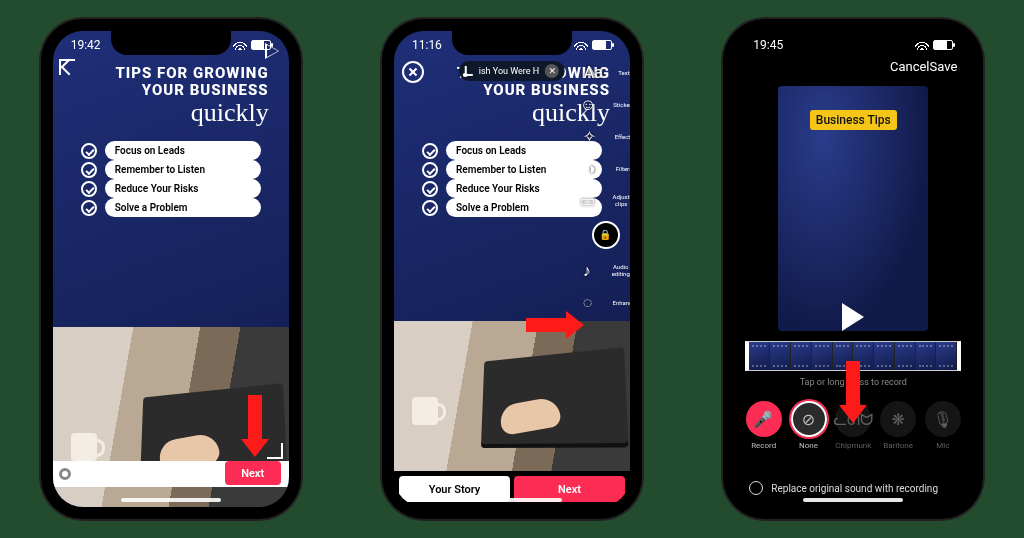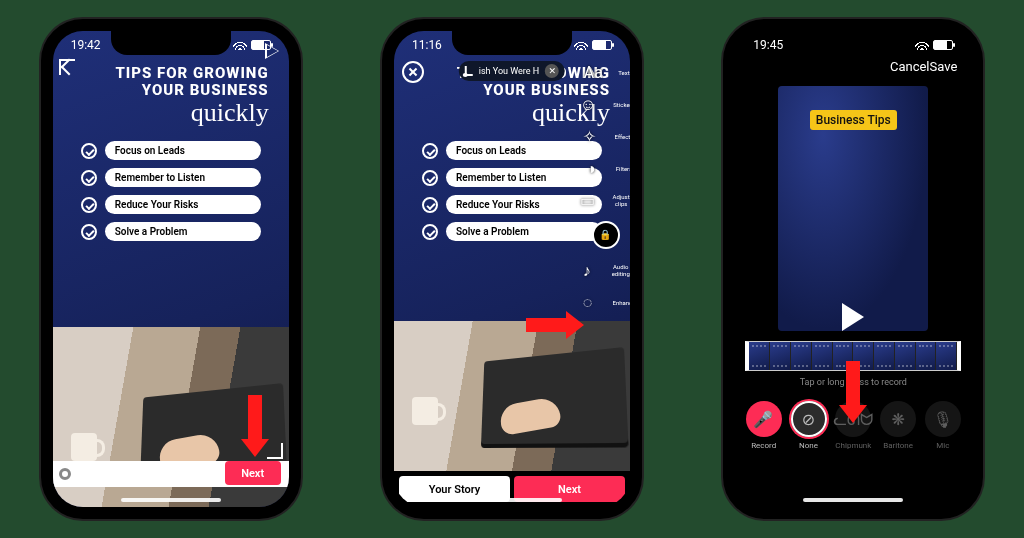--- a/index.html
+++ b/index.html
@@ -20,21 +20,21 @@
      radial-gradient(circle at 50% 100%, transparent 4px, #fff 4px 5px, transparent 5px),
      radial-gradient(circle at 50% 100%, transparent 7px, #fff 7px 8px, transparent 8px); }
   .batt { width:20px; height:10px; border:1px solid #fff; border-radius:2px; position:relative; }
   .batt::after{content:"";position:absolute;right:-3px;top:2px;width:2px;height:4px;background:#fff;border-radius:1px;}
   .batt i{display:block;height:100%;width:70%;background:#fff;}
 
   
   .template { position:absolute; inset:0; background:linear-gradient(160deg,#1f2f78,#16225b 60%,#0e1642); }
   .template .headline { text-align:right; color:#fff; font-weight:800; letter-spacing:1px; line-height:1.15; padding:34px 20px 0; font-size:15px; }
   .template .script { font-family:"Brush Script MT",cursive; font-weight:400; font-size:26px; display:block; margin-top:-2px; letter-spacing:0; }
-  .tips { padding:14px 28px 0; display:flex; flex-direction:column; gap:8px; }
+  .tips { padding:14px 28px 0; display:flex; flex-direction:column; gap:0; }
   .tip { display:flex; align-items:center; gap:8px; }
   .check { width:16px; height:16px; border:2px solid #fff; border-radius:50%; position:relative; flex:none; }
   .check::after{content:"";position:absolute;left:3px;top:4px;width:6px;height:3px;border-left:2px solid #fff;border-bottom:2px solid #fff;transform:rotate(-45deg);}
   .pill { flex:1; background:#fff; color:#000; font-size:10px; font-weight:600; padding:4px 10px; border-radius:10px; }
   .photo { position:absolute; left:0; right:0; bottom:0; height:180px; background:
      linear-gradient(0deg,rgba(0,0,0,.0),rgba(0,0,0,0)),
      linear-gradient(100deg,#d8cec4 0 30%,#b9a893 30% 55%,#7c6a58 55% 70%,#3a3a3a 70% 100%); }
   .laptop { position:absolute; right:6px; bottom:28px; width:150px; height:90px; background:#2b2b2b; border-radius:4px; transform:perspective(300px) rotateX(10deg) rotateY(-18deg); box-shadow:0 4px 0 #111; }
   .hands { position:absolute; right:70px; bottom:40px; width:60px; height:30px; background:#e8c6a8; border-radius:20px 20px 12px 12px; transform:rotate(-10deg); }
   .mug { position:absolute; left:18px; bottom:46px; width:26px; height:28px; background:#f4ede3; border-radius:4px; }
@@ -344,15 +344,19 @@
       <div class="voice dim">
           <div class="circ">❋</div>
           <span>Baritone</span>
         </div>
       <div class="voice dim">
           <div class="circ">🎙</div>
           <span>Mic</span>
         </div>
     </div>
 
+    <div class="replace">
+      <span class="radio"></span>
+      <span>Replace original sound with recording</span>
+    </div>
   </div>
   <div class="home-indicator"></div>
 </div>
 
 </body></html>

